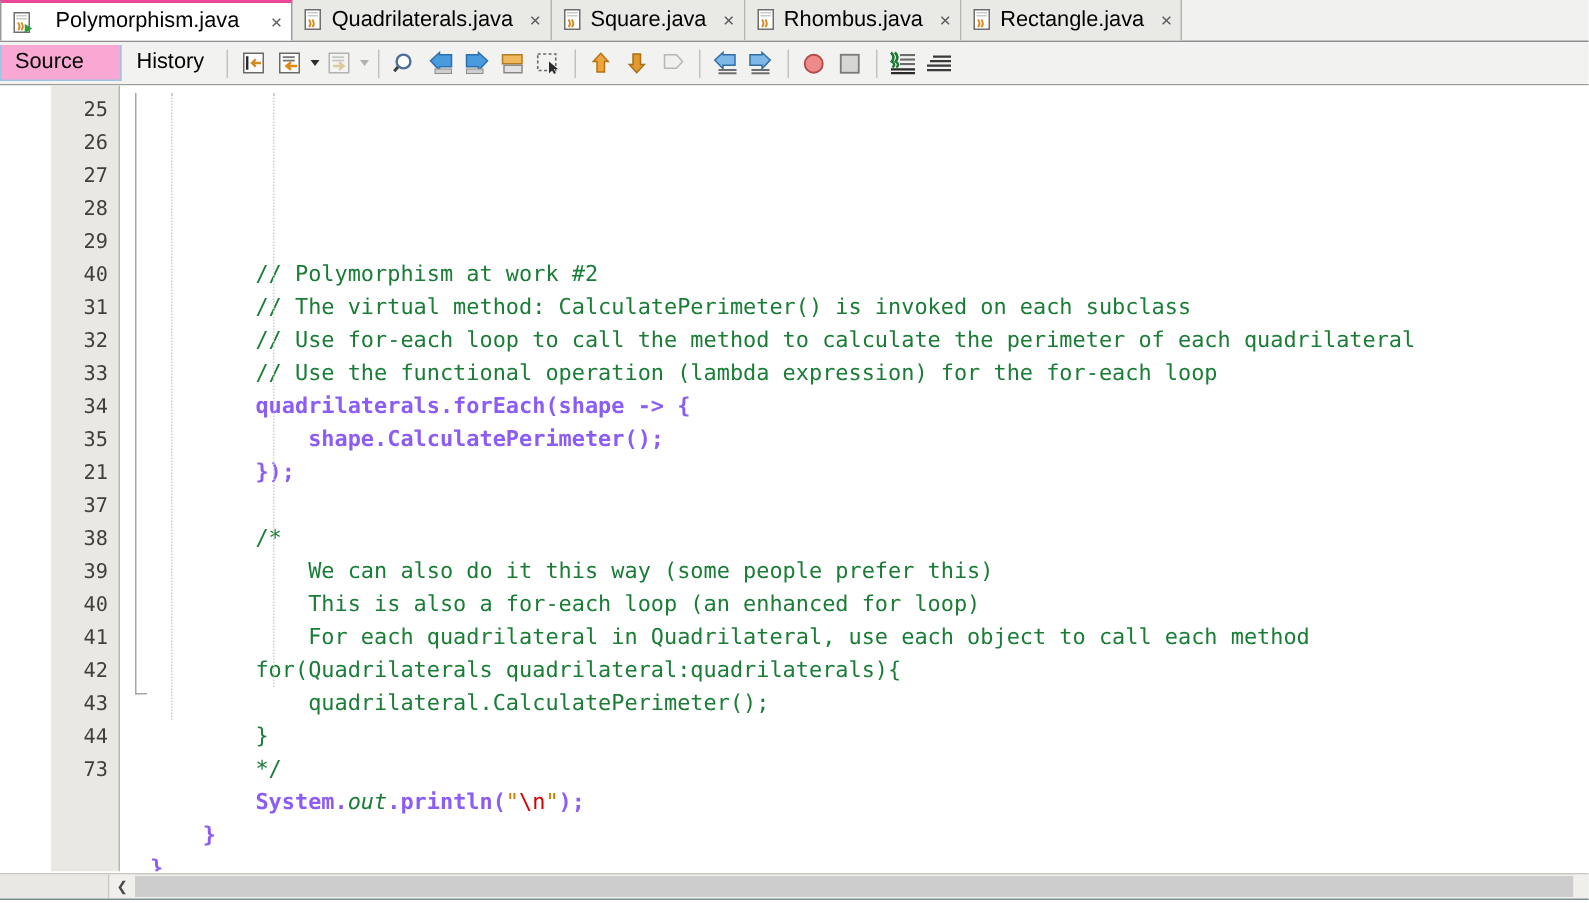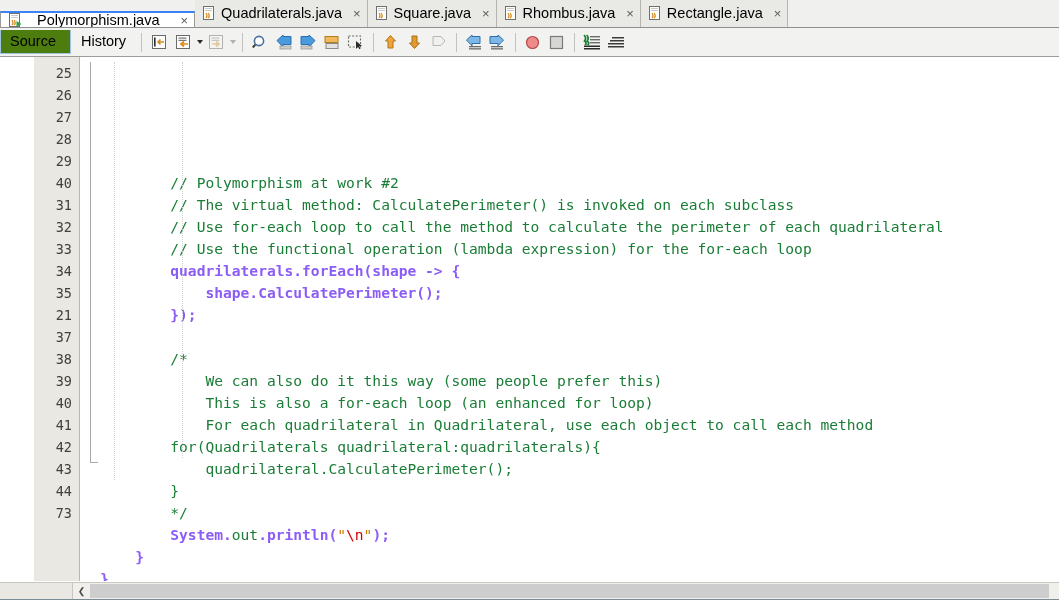--- a/index.html
+++ b/index.html
@@ -39,22 +39,22 @@
     padding: 0 6px 0 7px;
     background: #e9e9e6;
     border-right: 1px solid #b5b5b0;
     font-size: 14.5px;
     color: #000;
     white-space: nowrap;
     gap: 5px;
   }
   .tab.active {
     background: #ffffff;
-    border-top: 2px solid #3b82f6;
-    height: 17px;
+    border-top: 2px solid #ec4899;
+    height: 28px;
     margin-bottom: -1px;
     border-right: 1px solid #9a9a96;
     border-left: 1px solid #9a9a96;
     z-index: 3;
     gap: 15px;
   }
   .tab .tab-label { line-height: 1; padding-bottom: 1px;}
   .tab-close {
     font-size: 13px;
     color: #5a5a5a;
@@ -83,24 +83,24 @@
   }
   .vtab {
     font-size: 14.5px;
     color: #000;
     padding: 4px 10px 5px 10px;
     margin: 0;
     line-height: 1;
     white-space: nowrap;
   }
   .vtab.sel {
-    background: #4d7c0f;
+    background: #f9a8d4;
     border: 1px solid #9ec4e4;
     border-top: none;
-    padding: 4px 14px 4px 9px;
+    padding: 4px 24px 4px 9px;
   }
   .tb-sep {
     width: 1px;
     height: 19px;
     background: #c3c3be;
     margin: 0 5px;
     flex: 0 0 1px;
   }
   .tbtn {
     width: 22px; height: 22px;
@@ -172,21 +172,21 @@
     font-family: "DejaVu Sans Mono", monospace;
     font-size: 14.6px;
     line-height: 22px;
     white-space: pre;
     overflow: hidden;
   }
   .code .row { height: 22px; line-height: 22px; }
   .cmt { color: #1a7d36; text-align: center; }
   .str { color: #ce7b00; }
   .esc { color: #d40000; }
-  .fld { color: #1a7d36; }
+  .fld { color: #1a7d36; font-style: italic; }
   .plain { color: #8b5cf6; font-weight: bold; }
   .indent-guide {
     position: absolute;
     width: 0;
     border-left: 1px dotted #cfcfcf;
     top: 0;
   }
 
   
   .hscroll {

